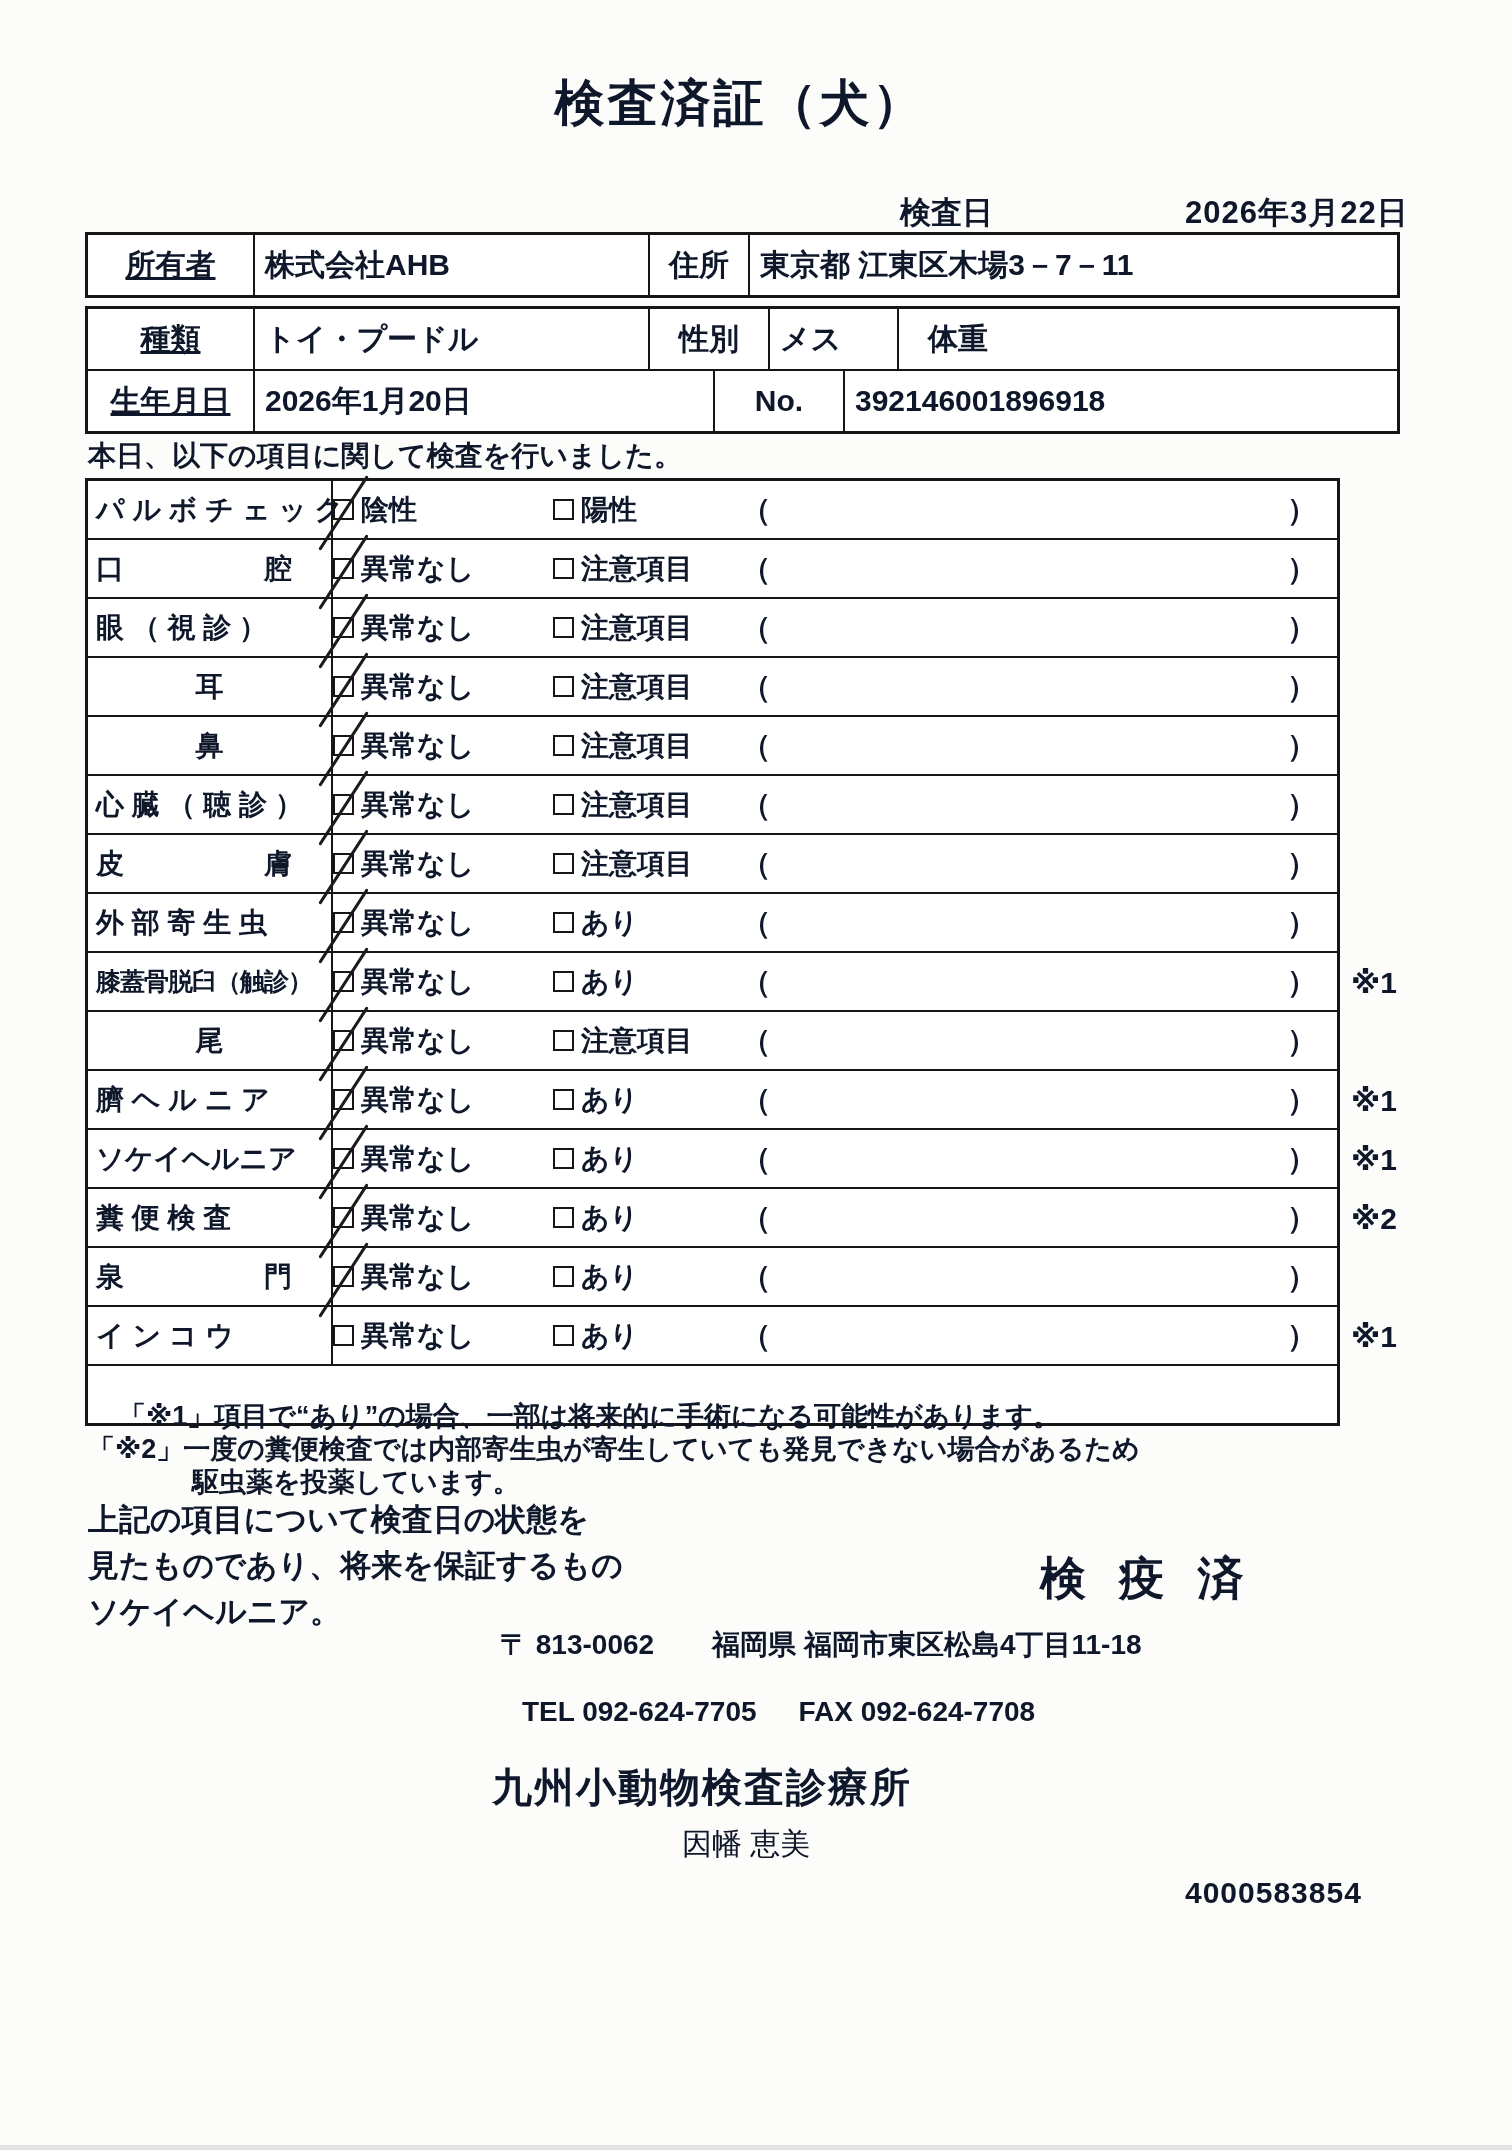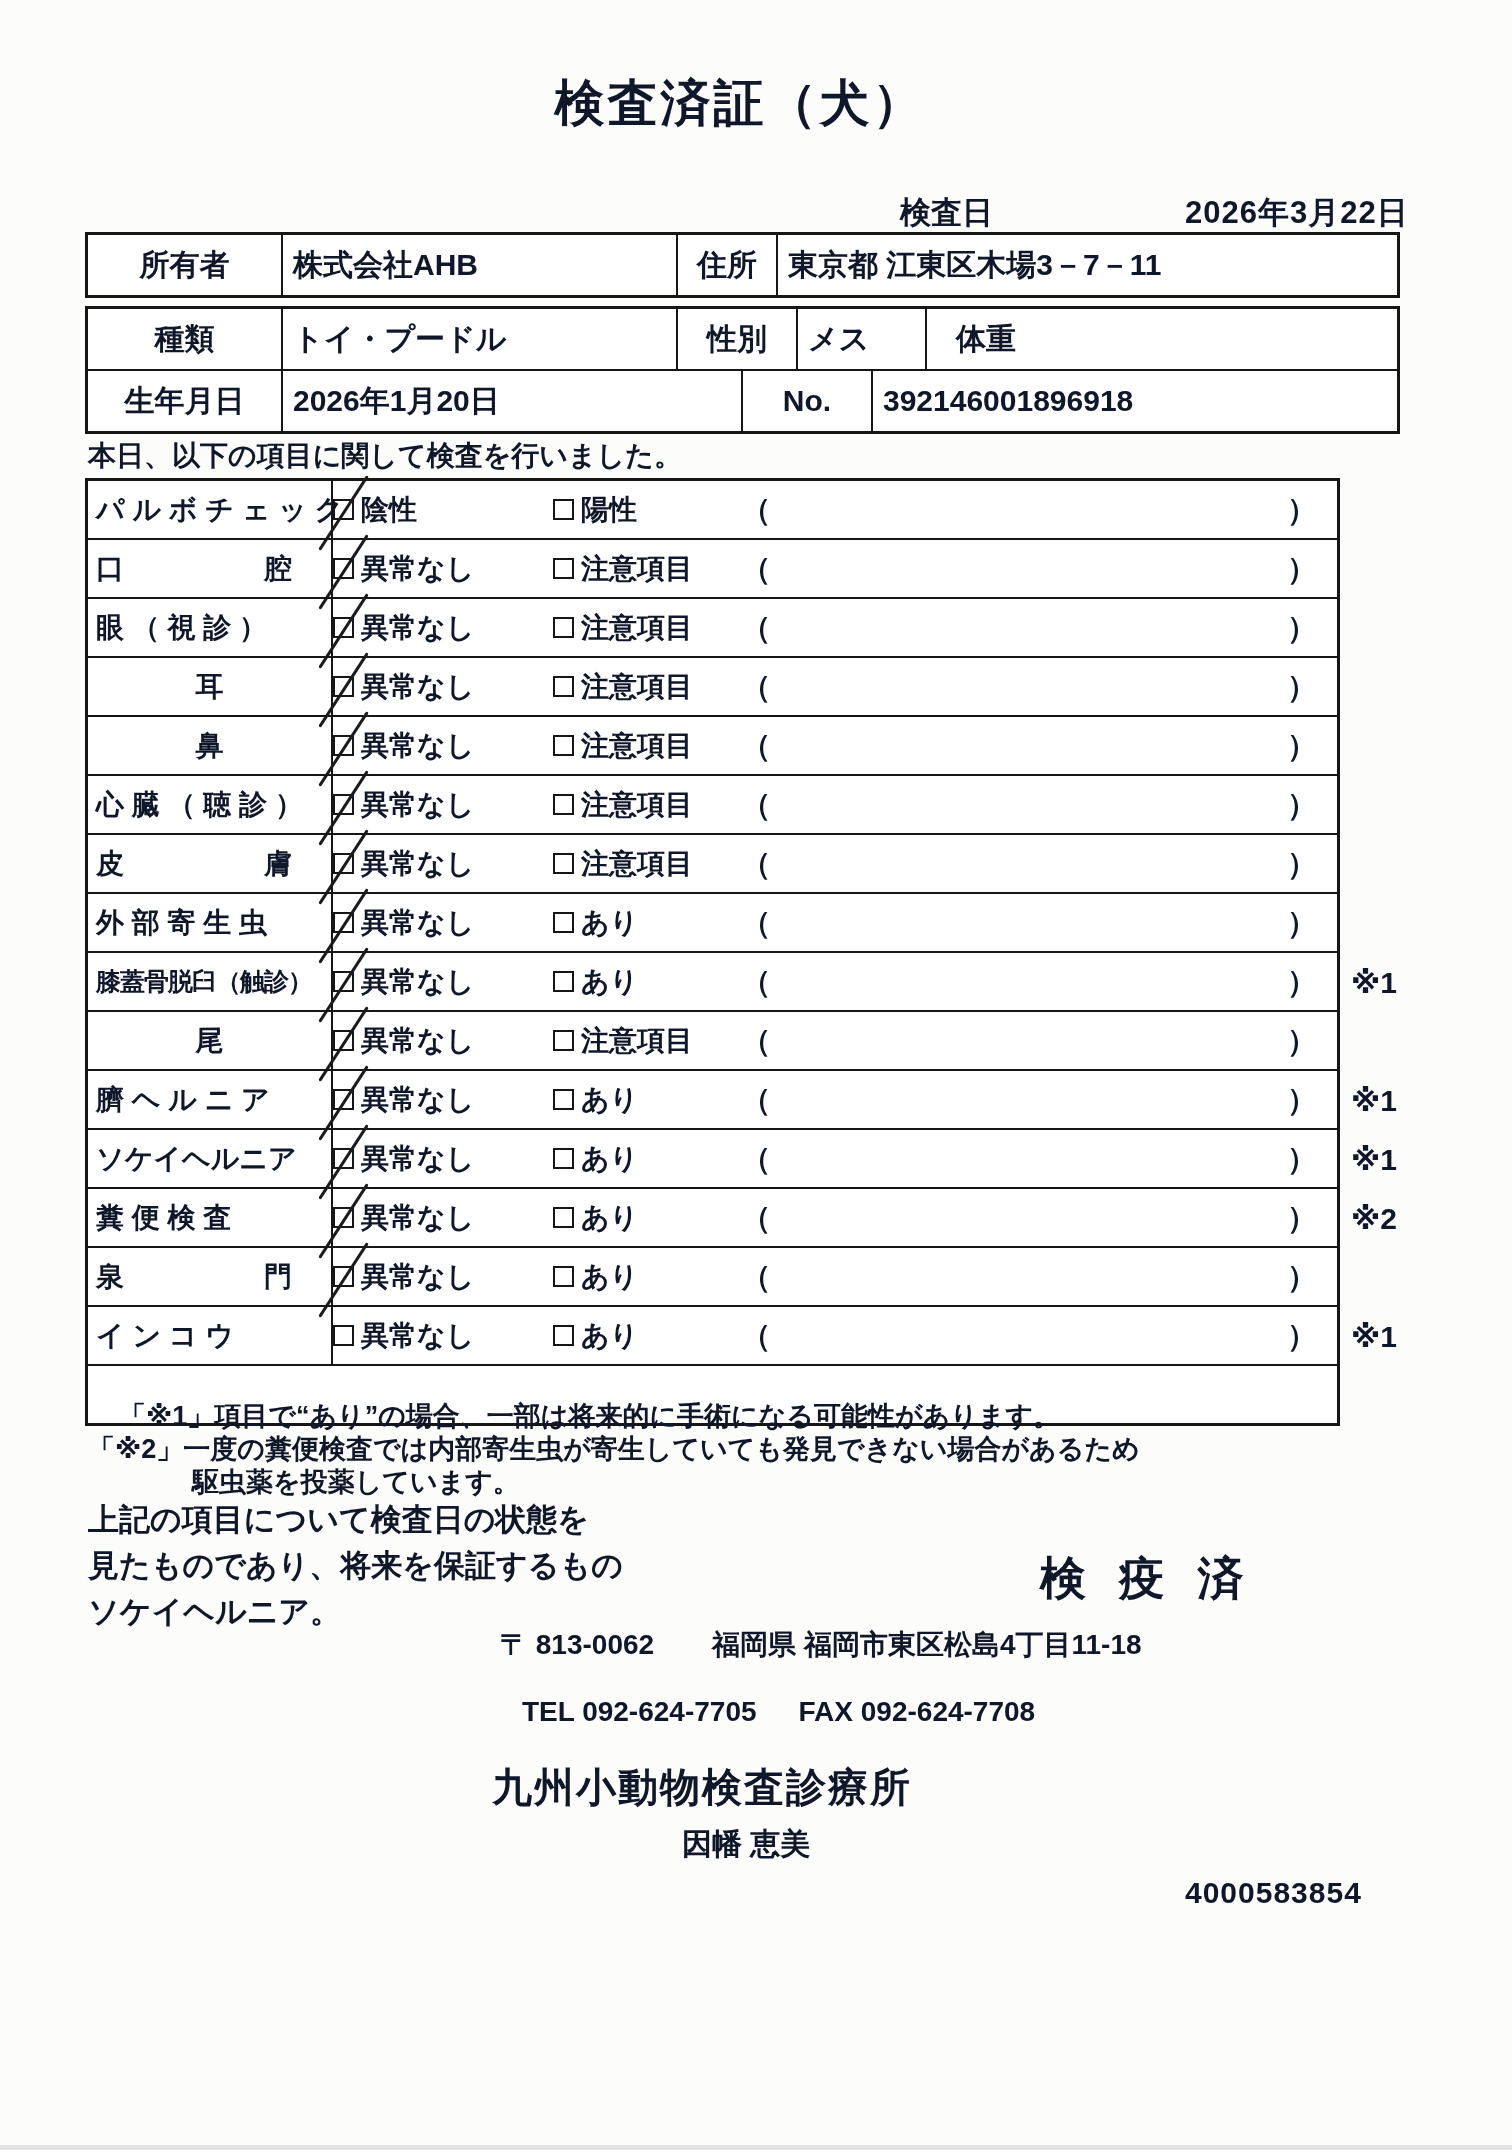--- a/index.html
+++ b/index.html
@@ -35,21 +35,21 @@
   }
   .cell + .cell{border-left:2.5px solid #161616;}
   .cell.label{justify-content:center;}
   .cell.right{justify-content:flex-end;}
 
   #owner-table{top:232px;}
   #owner-table .info-row{height:60px;}
   #pet-table{top:306px;}
   #pet-table .info-row{height:60px;}
 
-  .w-165{width:193px;flex:none;}
+  .w-165{width:165px;flex:none;text-decoration:underline;}
   .w-395{width:395px;flex:none;}
   .w-100{width:100px;flex:none;}
   .w-120{width:120px;flex:none;}
   .w-115{width:129px;flex:none;}
   .w-460{width:460px;flex:none;}
   .w-130{width:130px;flex:none;}
   .grow{flex:1;}
   .unit{margin-left:22px;font-size:27px;}
 
   
@@ -109,21 +109,21 @@
   }
   .stamp{
     position:absolute;top:1548px;left:1040px;
     font-size:46px;font-weight:bold;letter-spacing:10px;white-space:nowrap;
   }
 
   
   .postal-line{position:absolute;top:1626px;left:500px;display:flex;gap:58px;font-size:28px;font-weight:bold;white-space:nowrap;}
   .tel-line{position:absolute;top:1696px;left:522px;display:flex;gap:42px;font-size:28px;font-weight:bold;white-space:nowrap;}
   .clinic-name{position:absolute;top:1760px;left:492px;font-size:40px;font-weight:bold;letter-spacing:2px;}
-  .inspector{position:absolute;top:1824px;left:682px;font-size:30px;font-weight:bold;}
+  .inspector{position:absolute;top:1824px;left:682px;font-size:30px;font-weight:normal;}
   .serial{position:absolute;top:1876px;left:1185px;font-size:30px;font-weight:bold;letter-spacing:1px;}
 
   .scan-edge{position:absolute;left:0;bottom:0;width:100%;height:5px;background:#e3e3e1;}
 </style>
 </head>
 <body>
 
 <div class="page">
 
   <div class="doc-title">検査済証（犬）</div>

